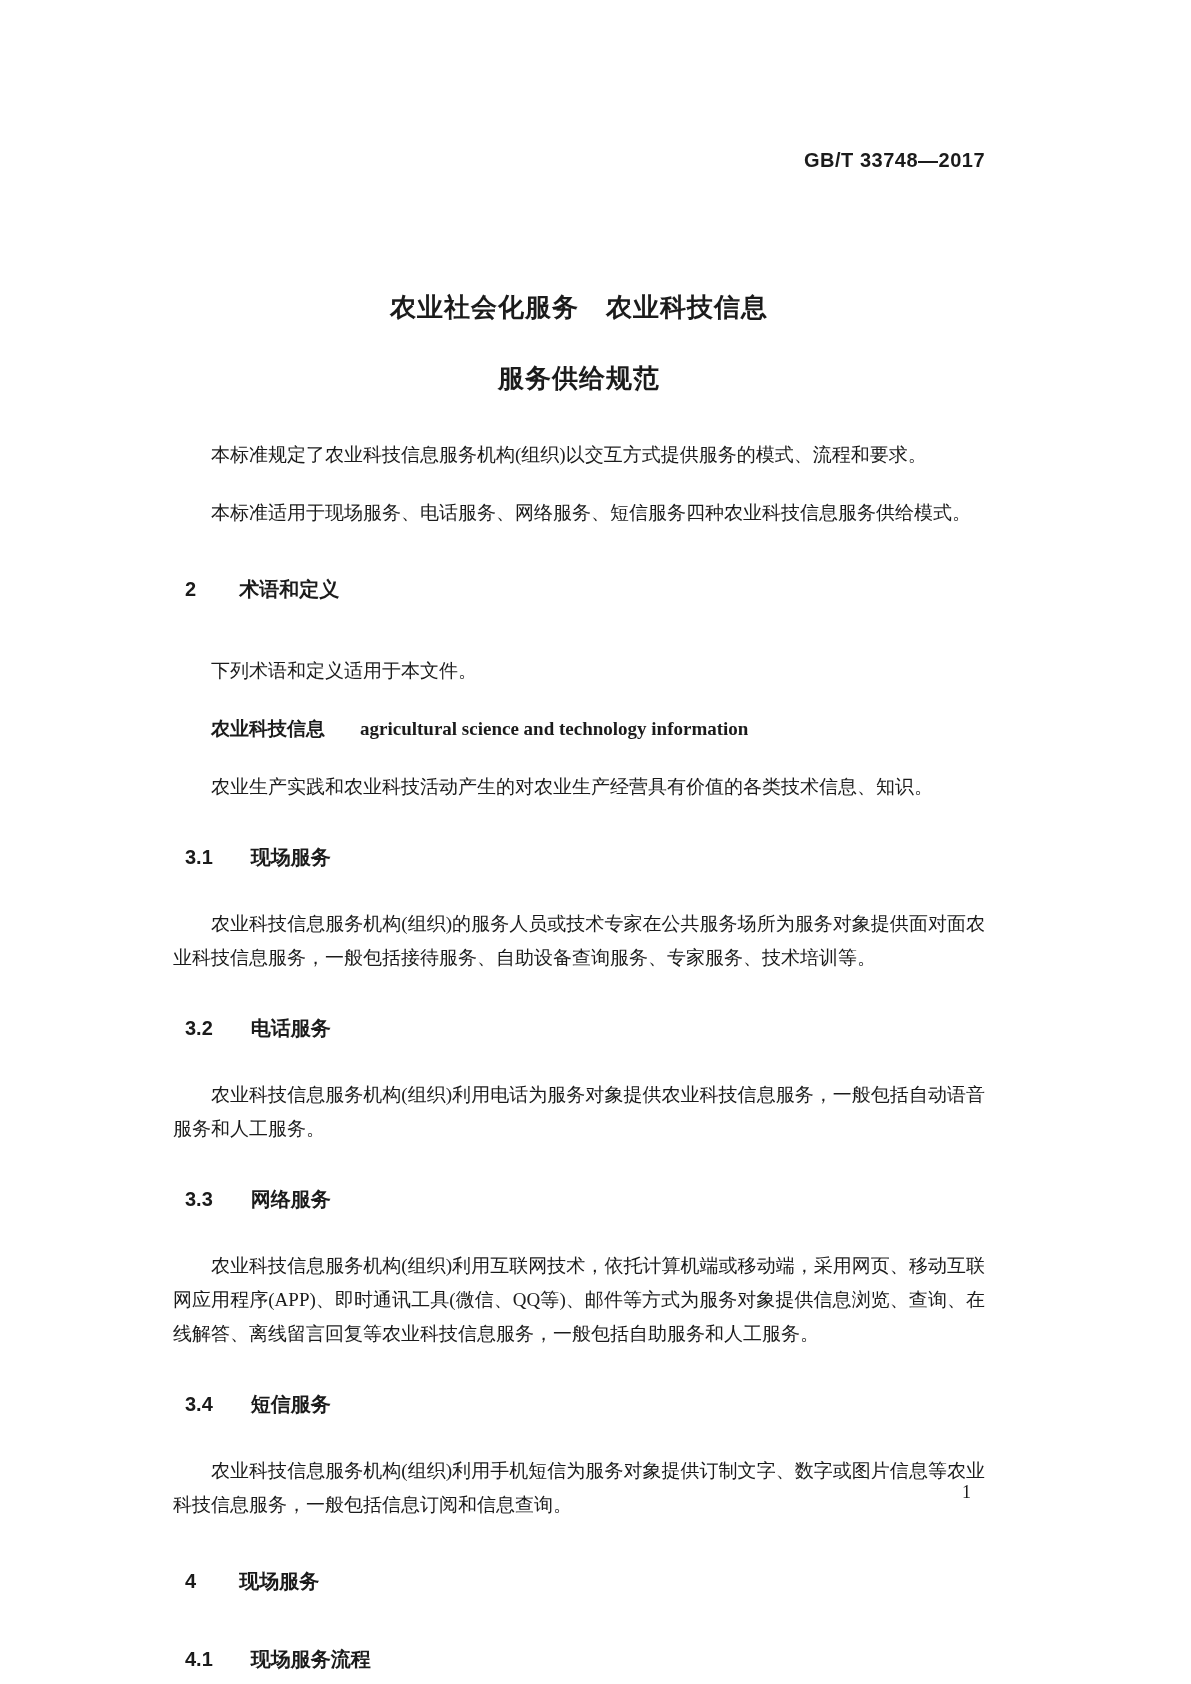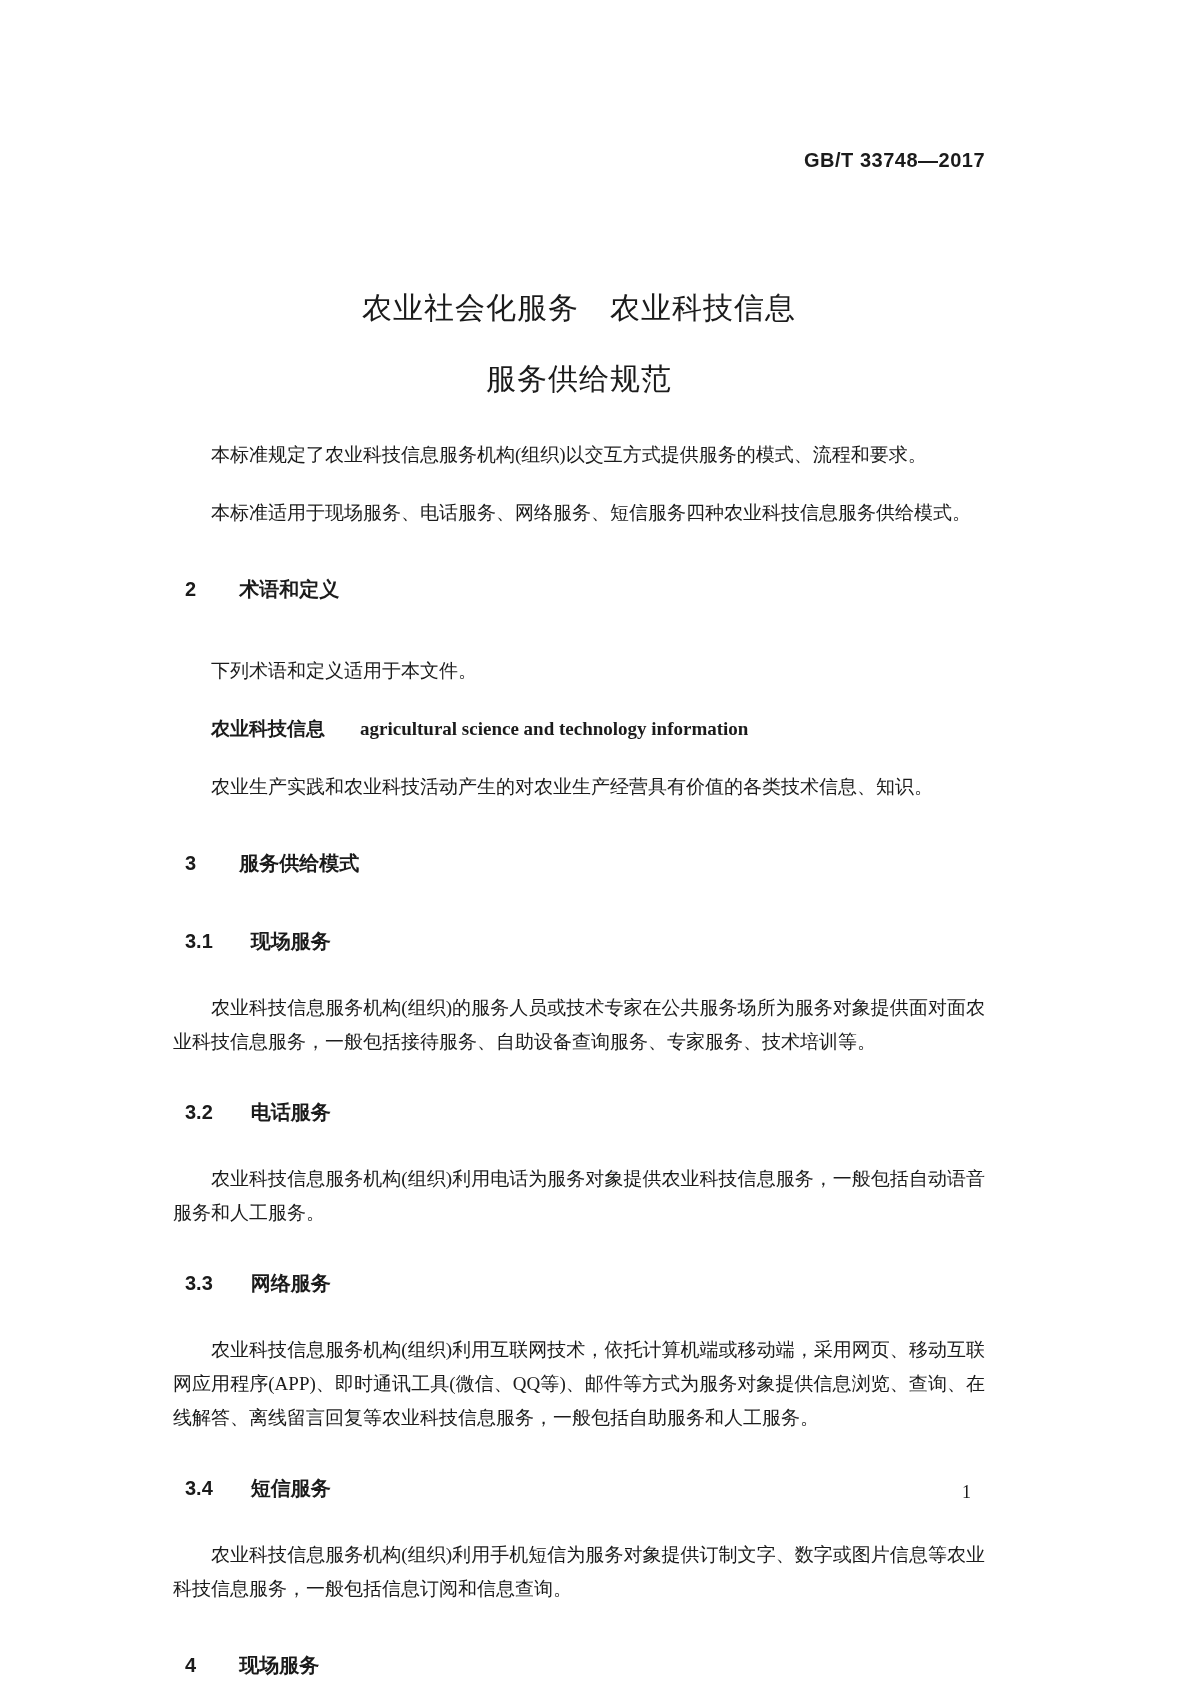--- a/index.html
+++ b/index.html
@@ -28,22 +28,22 @@
       font-weight: 700;
       font-size: 20px;
       line-height: 24px;
       letter-spacing: 0.5px;
     }
 
     .doc-title {
       margin-top: 76px;
       text-align: center;
       font-family: "Liberation Sans", "DejaVu Sans", sans-serif;
-      font-weight: 400;
-      font-size: 30px;
+      font-weight: 700;
+      font-size: 26px;
       line-height: 47px;
       letter-spacing: 1px;
     }
     .doc-title .title-line { display: block; }
 
     .h1sec, .h2sec {
       font-family: "Liberation Sans", "DejaVu Sans", sans-serif;
       font-weight: 700;
       font-size: 20px;
       line-height: 26px;
@@ -119,23 +119,20 @@
 
     <h2 class="h1sec">
       <span class="sec-num">2</span><span>术语和定义</span>
     </h2>
     <p class="body-p">下列术语和定义适用于本文件。</p>
     <p class="term-line">
       <span class="term-zh">农业科技信息</span><span class="term-en">agricultural science and technology information</span>
     </p>
     <p class="body-p">农业生产实践和农业科技活动产生的对农业生产经营具有价值的各类技术信息、知识。</p>
 
-    <h2 class="h1sec">
-      <span class="sec-num">3</span><span>服务供给模式</span>
-    </h2>
 
     <h3 class="h2sec">
       <span class="sec-num">3.1</span><span>现场服务</span>
     </h3>
     <p class="body-p">农业科技信息服务机构(组织)的服务人员或技术专家在公共服务场所为服务对象提供面对面农业科技信息服务，一般包括接待服务、自助设备查询服务、专家服务、技术培训等。</p>
 
     <h3 class="h2sec">
       <span class="sec-num">3.2</span><span>电话服务</span>
     </h3>
     <p class="body-p">农业科技信息服务机构(组织)利用电话为服务对象提供农业科技信息服务，一般包括自动语音服务和人工服务。</p>

